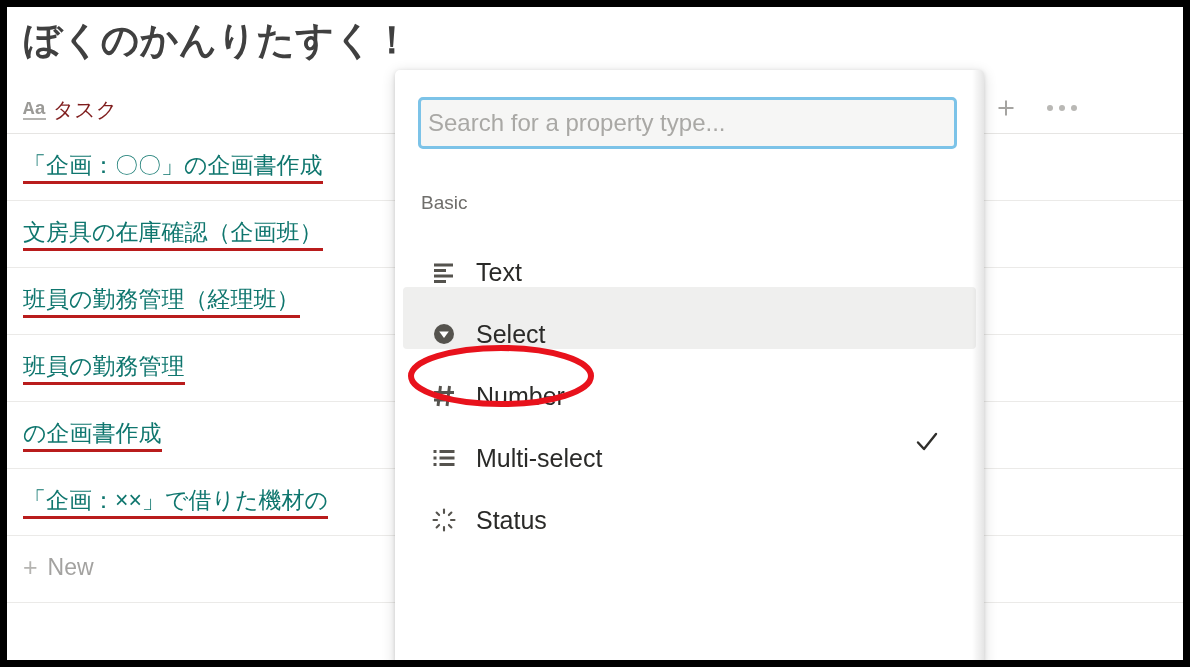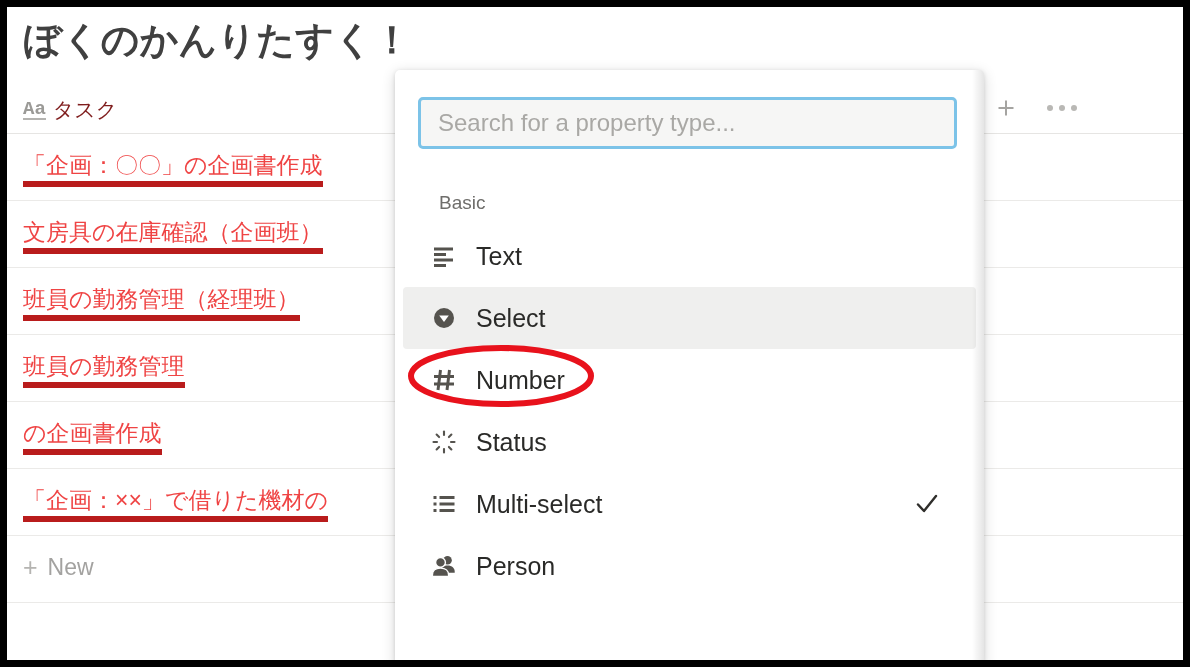--- a/index.html
+++ b/index.html
@@ -99,23 +99,23 @@
   .row {
     position: relative;
     height: 66px;
     border-bottom: 1px solid #ebeae8;
   }
   .row-cell {
     position: absolute;
     left: 16px;
     top: 18px;
     font-size: 23px;
-    color: #ef4444;
+    color: #0f766e;
     white-space: nowrap;
-    border-bottom: 6px solid #b91c1c;
+    border-bottom: 3px solid #b91c1c;
     padding-bottom: 3px;
     line-height: 26px;
   }
   .row.new-row .row-cell {
     border-bottom: none;
     color: #a3a2a0;
     display: flex;
     align-items: center;
     gap: 10px;
   }
@@ -150,50 +150,50 @@
     background: #f6f6f5;
     box-sizing: border-box;
   }
   #search-input {
     width: 100%;
     height: 100%;
     border: none;
     outline: none;
     background: transparent;
     box-sizing: border-box;
-    padding: 0 17px;
+    padding: 0 7px;
     font-size: 24px;
     color: #37352f;
     font-family: "Liberation Sans", "DejaVu Sans", sans-serif;
   }
   #search-input::placeholder {
     color: #a9a8a5;
   }
 
   .section-label {
     position: absolute;
-    left: 44px;
+    left: 26px;
     top: 122px;
     font-size: 19px;
     color: #6f6e6b;
     text-align: right;
   }
 
   #option-list {
     position: absolute;
     left: 8px;
     top: 155px;
     width: 573px;
   }
 
   .option {
     position: relative;
     height: 62px;
     display: flex;
-    align-items: center;
+    align-items: flex-end;
     border-radius: 4px;
     padding-left: 26px;
     box-sizing: border-box;
   }
   .option.selected-bg {
     background: #efefee;
   }
   .opt-icon {
     width: 30px;
     height: 30px;
@@ -334,71 +334,60 @@
       <div class="option">
         <span class="opt-icon">
           <svg width="26" height="26" viewBox="0 0 26 26">
             <line x1="9.5" y1="3" x2="7" y2="23" stroke="currentColor" stroke-width="3"></line>
             <line x1="18.5" y1="3" x2="16" y2="23" stroke="currentColor" stroke-width="3"></line>
             <line x1="3" y1="9.5" x2="23" y2="9.5" stroke="currentColor" stroke-width="3"></line>
             <line x1="3" y1="17" x2="23" y2="17" stroke="currentColor" stroke-width="3"></line>
           </svg>
         </span>
         <span class="opt-label">Number</span>
+      </div>
+
+      <div class="option">
+        <span class="opt-icon">
+          <svg width="26" height="26" viewBox="0 0 26 26">
+            <rect x="2.5" y="5" width="3" height="3" fill="currentColor"></rect>
+            <rect x="2.5" y="11.5" width="3" height="3" fill="currentColor"></rect>
+            <rect x="2.5" y="18" width="3" height="3" fill="currentColor"></rect>
+            <rect x="8.5" y="5" width="15" height="3" fill="currentColor"></rect>
+            <rect x="8.5" y="11.5" width="15" height="3" fill="currentColor"></rect>
+            <rect x="8.5" y="18" width="15" height="3" fill="currentColor"></rect>
+          </svg>
+        </span>
+        <span class="opt-label">Multi-select</span>
+        <span class="opt-check">
+          <svg width="26" height="26" viewBox="0 0 26 26">
+            <path d="M4 13.5 L10 20 L22 5" fill="none" stroke="currentColor" stroke-width="2.4" stroke-linecap="round" stroke-linejoin="round"></path>
+          </svg>
+        </span>
       </div>
 
       <div class="option">
         <span class="opt-icon">
           <svg width="26" height="26" viewBox="0 0 26 26">
             <g stroke="currentColor" stroke-width="2.1" stroke-linecap="round">
               <line x1="13" y1="2.5" x2="13" y2="6"></line>
               <line x1="20.4" y1="5.6" x2="17.9" y2="8.1"></line>
               <line x1="23.5" y1="13" x2="20" y2="13"></line>
               <line x1="20.4" y1="20.4" x2="17.9" y2="17.9"></line>
               <line x1="13" y1="23.5" x2="13" y2="20"></line>
               <line x1="5.6" y1="20.4" x2="8.1" y2="17.9"></line>
               <line x1="2.5" y1="13" x2="6" y2="13"></line>
               <line x1="5.6" y1="5.6" x2="8.1" y2="8.1"></line>
             </g>
           </svg>
         </span>
         <span class="opt-label">Status</span>
       </div>
 
-      <div class="option">
-        <span class="opt-icon">
-          <svg width="26" height="26" viewBox="0 0 26 26">
-            <rect x="2.5" y="5" width="3" height="3" fill="currentColor"></rect>
-            <rect x="2.5" y="11.5" width="3" height="3" fill="currentColor"></rect>
-            <rect x="2.5" y="18" width="3" height="3" fill="currentColor"></rect>
-            <rect x="8.5" y="5" width="15" height="3" fill="currentColor"></rect>
-            <rect x="8.5" y="11.5" width="15" height="3" fill="currentColor"></rect>
-            <rect x="8.5" y="18" width="15" height="3" fill="currentColor"></rect>
-          </svg>
-        </span>
-        <span class="opt-label">Multi-select</span>
-        <span class="opt-check">
-          <svg width="26" height="26" viewBox="0 0 26 26">
-            <path d="M4 13.5 L10 20 L22 5" fill="none" stroke="currentColor" stroke-width="2.4" stroke-linecap="round" stroke-linejoin="round"></path>
-          </svg>
-        </span>
-      </div>
-
-
-      <div class="option">
-        <span class="opt-icon">
-          <svg width="26" height="26" viewBox="0 0 26 26">
-            <circle cx="16.5" cy="7.2" r="4.3" fill="currentColor"></circle>
-            <path d="M16.5 12.4 c4.6 0 7.2 2.6 7.2 6.1 v1.2 h-14.4 v-1.2 c0-3.5 2.6-6.1 7.2-6.1z" fill="currentColor"></path>
-            <circle cx="9.5" cy="9.4" r="4.9" fill="currentColor" stroke="#ffffff" stroke-width="1.4"></circle>
-            <path d="M9.5 15.1 c5.2 0 8.1 2.9 8.1 6.9 v1.4 h-16.2 v-1.4 c0-4 2.9-6.9 8.1-6.9z" fill="currentColor" stroke="#ffffff" stroke-width="1.4"></path>
-          </svg>
-        </span>
-        <span class="opt-label">Person</span>
-      </div>
+
 
       <div class="option">
         
         
       </div>
 
     </div>
 
     <div id="panel-scroll-edge"></div>
   </div>

